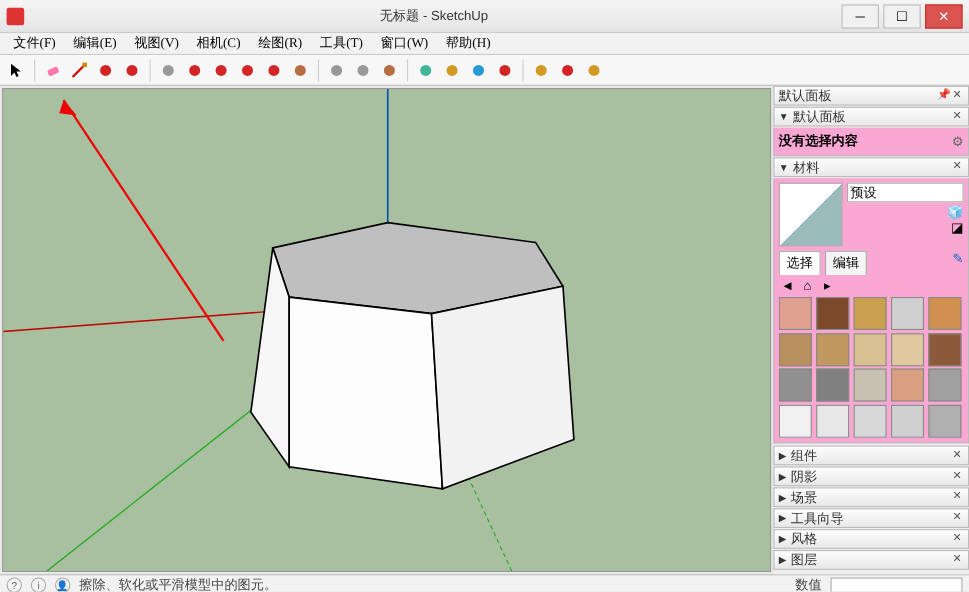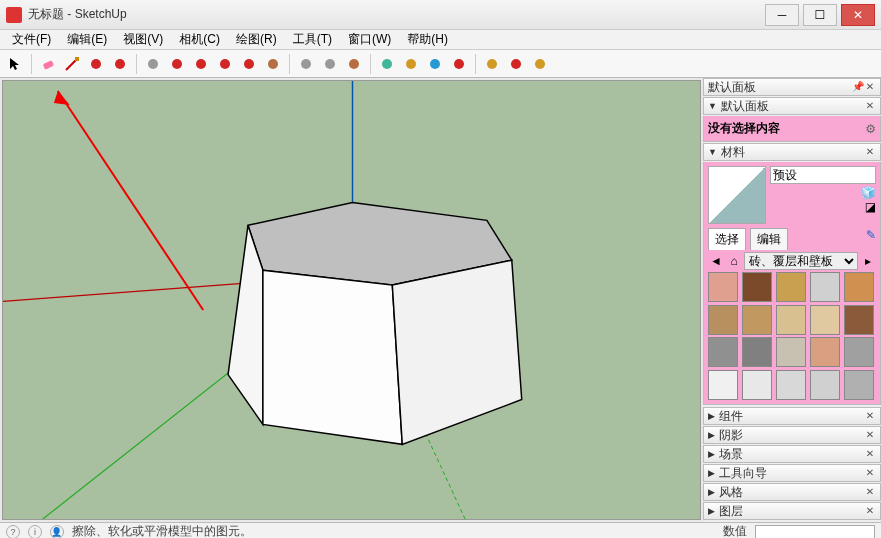--- a/index.html
+++ b/index.html
@@ -1,25 +1,25 @@
 <!DOCTYPE html>
 <html><head>
 <meta charset="utf-8">
 <style>
 * { margin: 0; padding: 0; box-sizing: border-box; font-family: "Microsoft YaHei", Arial, sans-serif; font-size: 12px; }
 body { background: #e8e8e8; width: 881px; height: 538px; overflow: hidden; }
 
 .titlebar { height: 30px; background: linear-gradient(#f5f5f5,#e5e5e5); display: flex; align-items: center; padding: 0 6px; border-bottom: 1px solid #ccc; }
 .titlebar .icon { width: 16px; height: 16px; background: #d33; border-radius: 2px; margin-right: 6px; }
-.titlebar .title { flex: 1; color: #333; }
+.titlebar .title { flex: 1; color: #333; text-align: center; }
 .titlebar .winbtn { width: 34px; height: 22px; display: flex; align-items: center; justify-content: center; border: 1px solid #bbb; margin-left: 4px; background: #f0f0f0; }
 .titlebar .winbtn.close { background: #d9534f; color: #fff; border-color: #c9302c; }
 
 .menubar { height: 20px; background: #f2f2f2; display: flex; align-items: center; padding: 0 4px; border-bottom: 1px solid #ccc; }
-.menubar .menu { padding: 2px 8px; cursor: default; }
+.menubar .menu { padding: 2px 8px; cursor: default; font-family: Liberation Serif, serif; }
 
 .toolbar { height: 28px; background: #f7f7f7; display: flex; align-items: center; padding: 2px 4px; border-bottom: 1px solid #bbb; gap: 2px; }
 .toolbar .sep { width: 1px; height: 20px; background: #ccc; margin: 0 3px; }
 .tool { width: 22px; height: 22px; display: flex; align-items: center; justify-content: center; border: 1px solid transparent; border-radius: 2px; }
 .tool svg { width: 16px; height: 16px; }
 
 .main { display: flex; height: 444px; }
 .viewport { flex: 1; position: relative; background: #a9c0a0; border: 1px solid #999; margin: 2px; overflow: hidden; }
 .side { width: 178px; background: #eee; display: flex; flex-direction: column; gap: 1px; }
 
@@ -249,23 +249,20 @@
       </div>
       <div class="tabs">
         <div class="tab active">选择</div>
         <div class="tab">编辑</div>
         <span style="flex:1"></span>
         <span style="color:#06c">✎</span>
       </div>
       <div class="mat-sel">
         <span class="small-icon">◄</span>
         <span class="small-icon">⌂</span>
-        <select>
-          <option>砖、覆层和壁板</option>
-        </select>
         <span class="small-icon">▸</span>
       </div>
       <div class="mat-grid" id="swatches">
           <div class="swatch" style="background: rgb(224, 160, 144);"></div>
           <div class="swatch" style="background: rgb(122, 74, 42);"></div>
           <div class="swatch" style="background: rgb(200, 160, 80);"></div>
           <div class="swatch" style="background: rgb(208, 208, 208);"></div>
           <div class="swatch" style="background: rgb(208, 144, 80);"></div>
           <div class="swatch" style="background: rgb(184, 144, 96);"></div>
           <div class="swatch" style="background: rgb(192, 152, 96);"></div>

